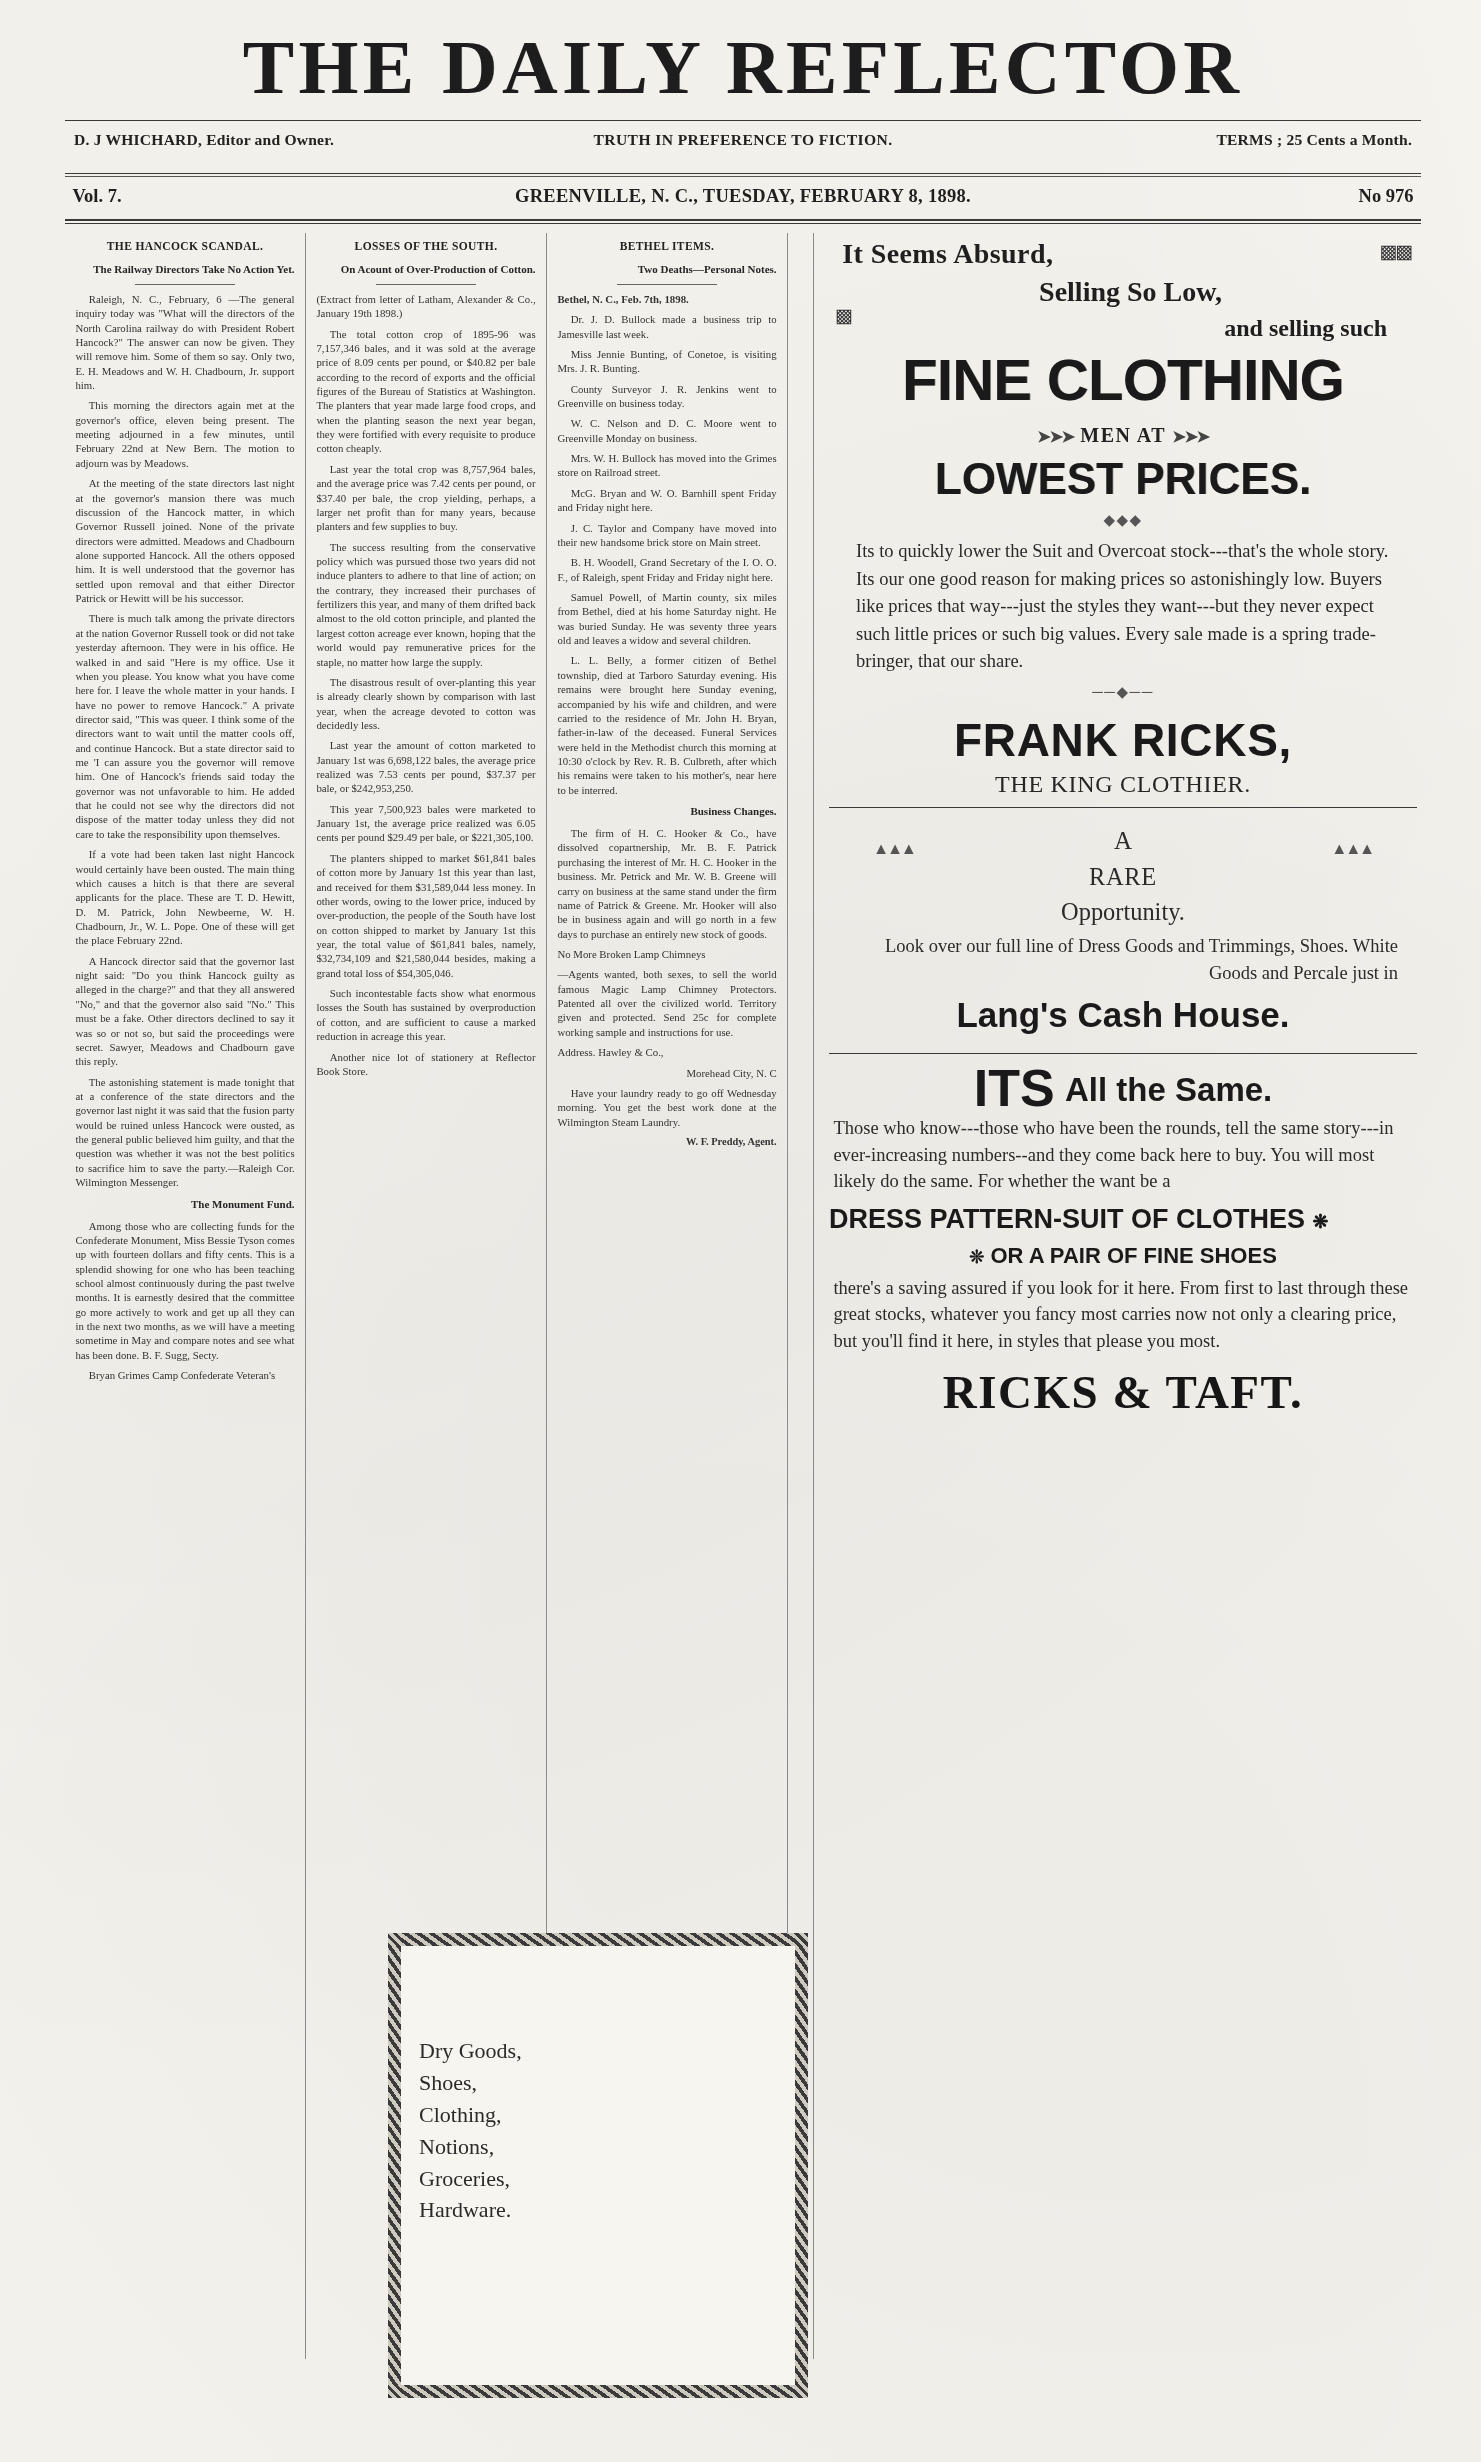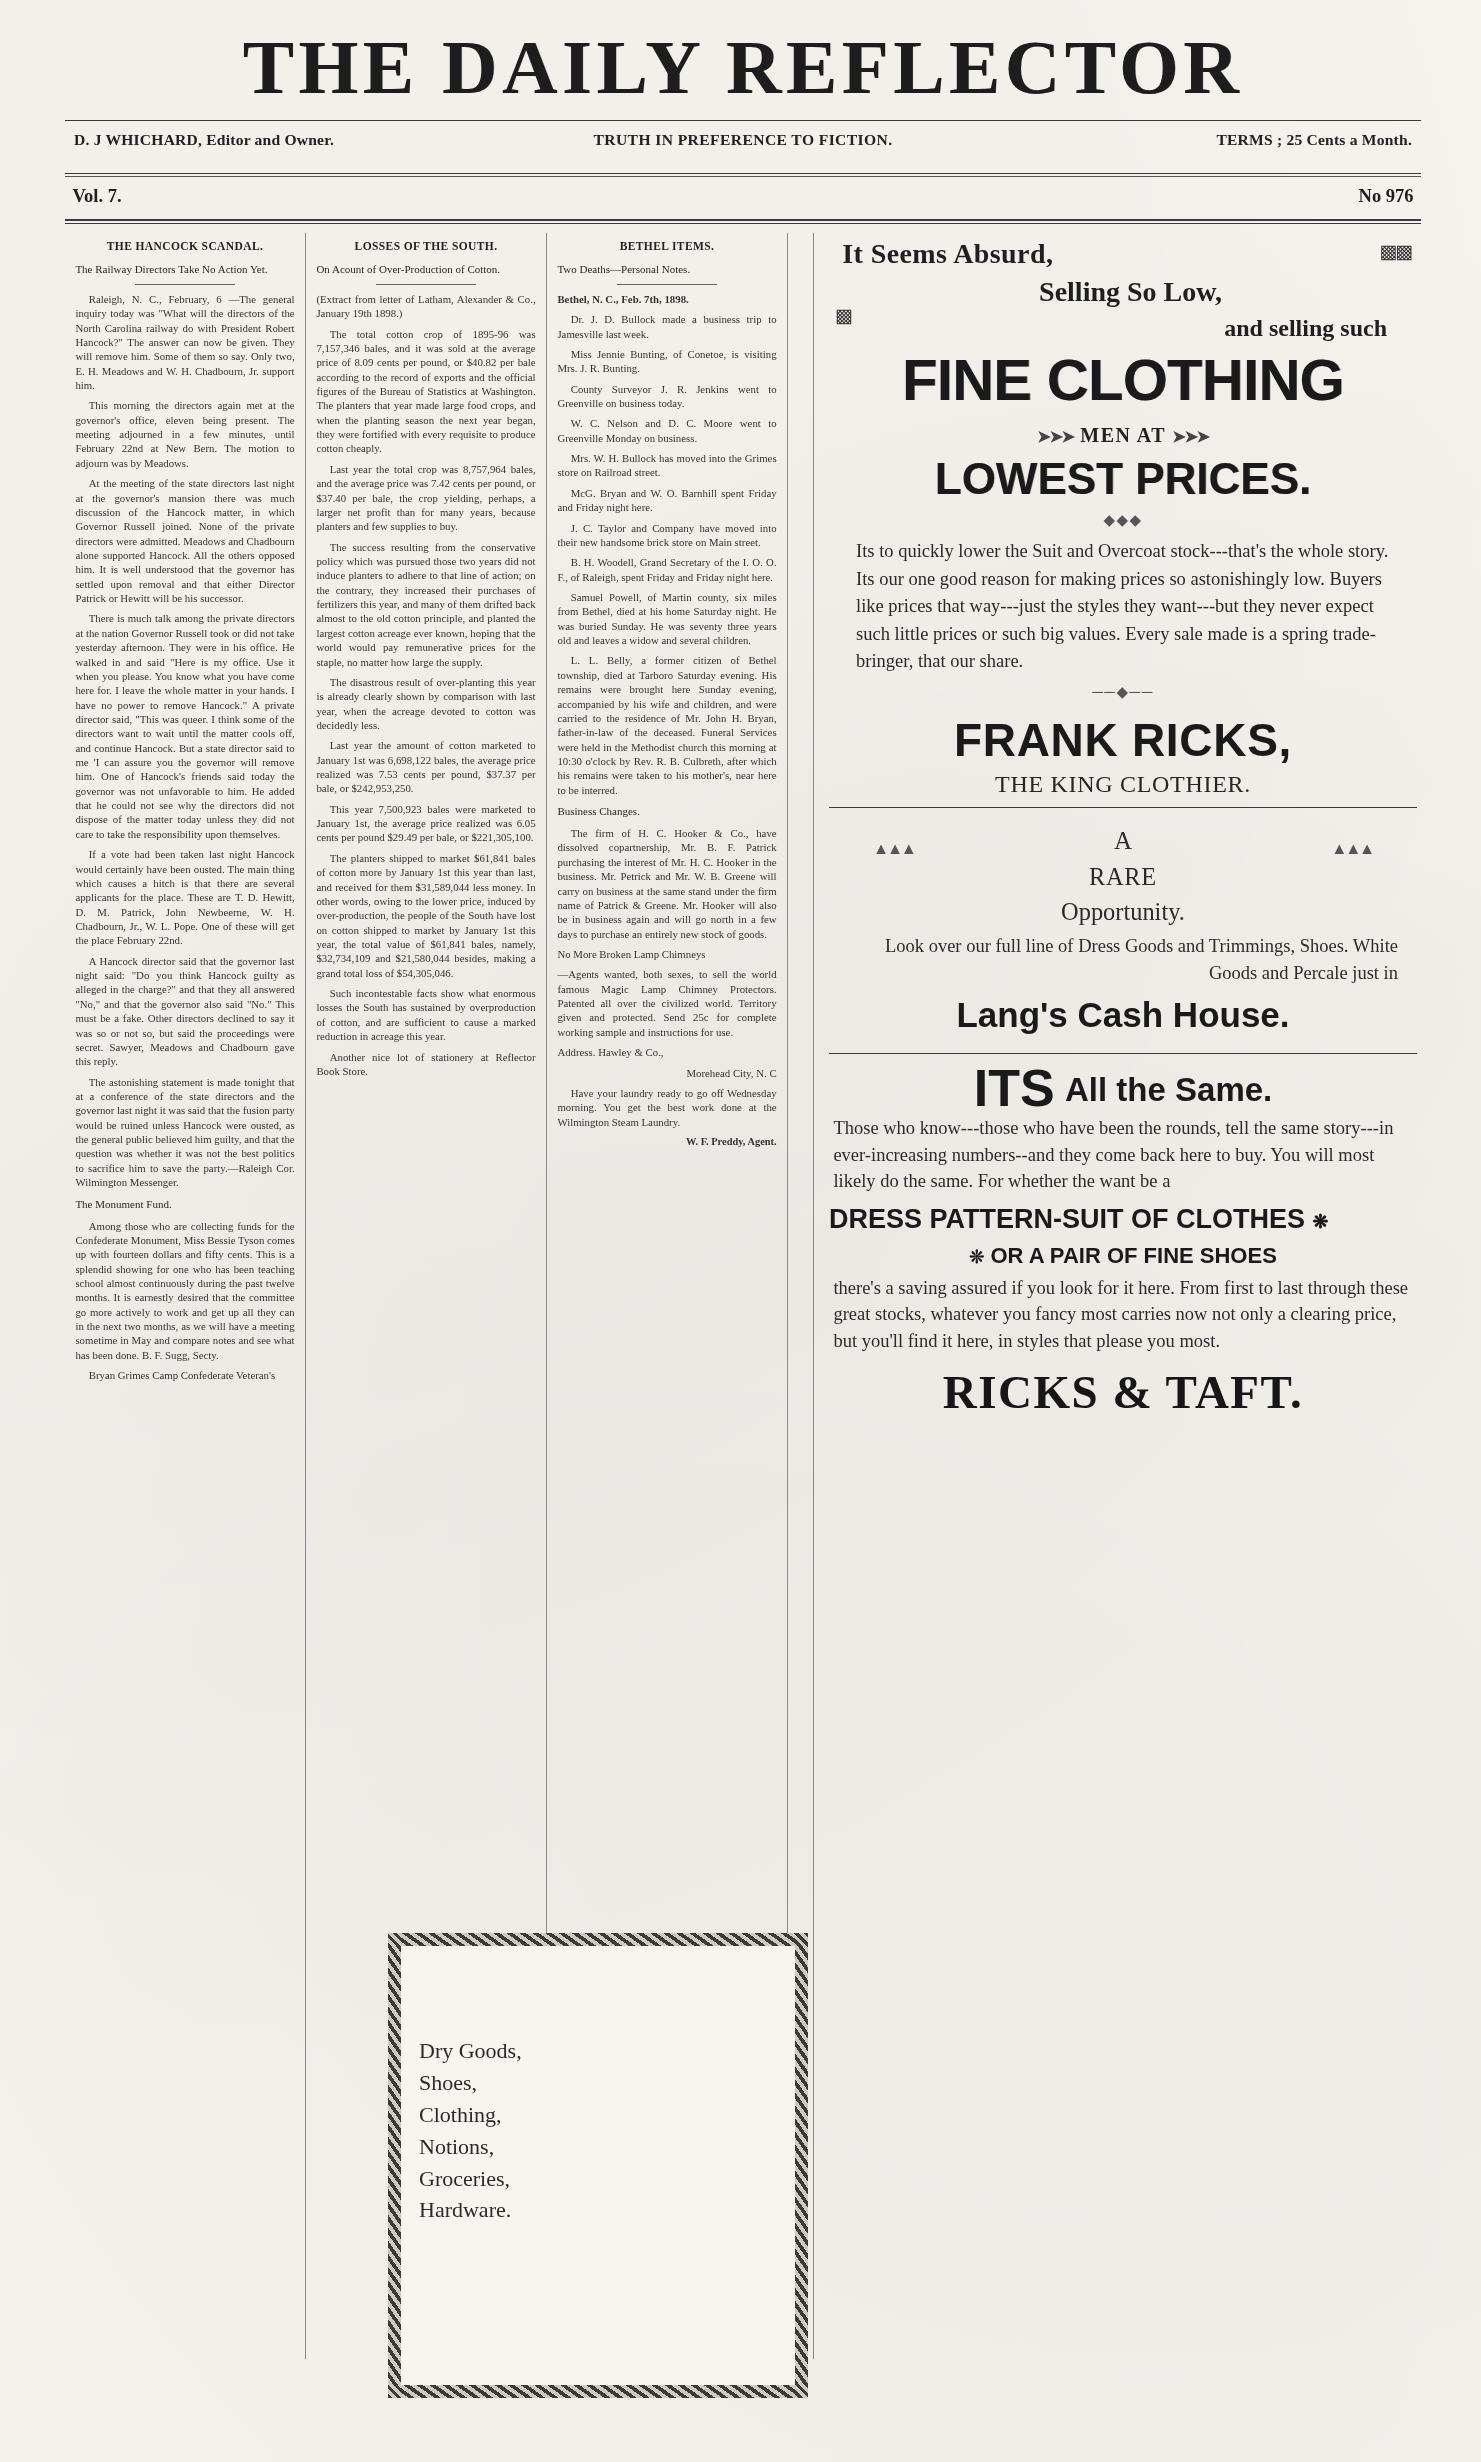--- a/index.html
+++ b/index.html
@@ -116,22 +116,22 @@
   .newscol:last-child { }
   .col-head {
     text-align: center;
     font-weight: bold;
     font-size: 11.5px;
     letter-spacing: 0.4px;
     margin: 3px 0 6.7px 0;
     color: #222;
   }
   .sub-head {
-    text-align: left;
-    font-weight: normal;
+    text-align: right;
+    font-weight: bold;
     font-size: 11px;
     line-height: 1.3;
     margin: 7.4px 0 7.4px 0;
     color: #262626;
   }
   .subhead-rule {
     width: 46%;
     margin: 4.4px auto 7.4px auto;
     border: 0;
     border-top: 0.7px solid #666;
@@ -379,20 +379,21 @@
       <hr class="masthead-rule">
       <div class="masthead-row">
         <div class="left">D. J WHICHARD, Editor and Owner.</div>
         <div class="center">TRUTH IN PREFERENCE TO FICTION.</div>
         <div class="right">TERMS ; 25 Cents a Month.</div>
       </div>
       <hr class="masthead-rule">
       <hr class="masthead-rule thin">
       <div class="issue-row">
         <div class="left">Vol. 7.</div>
+        <div class="center">GREENVILLE, N. C., TUESDAY, FEBRUARY 8, 1898.</div>
         <div class="right">No 976</div>
       </div>
       <div class="double-rule"></div>
     </div>
 
     <div class="body-area">
 
       <div class="news-cols">
 
         <div class="newscol">

